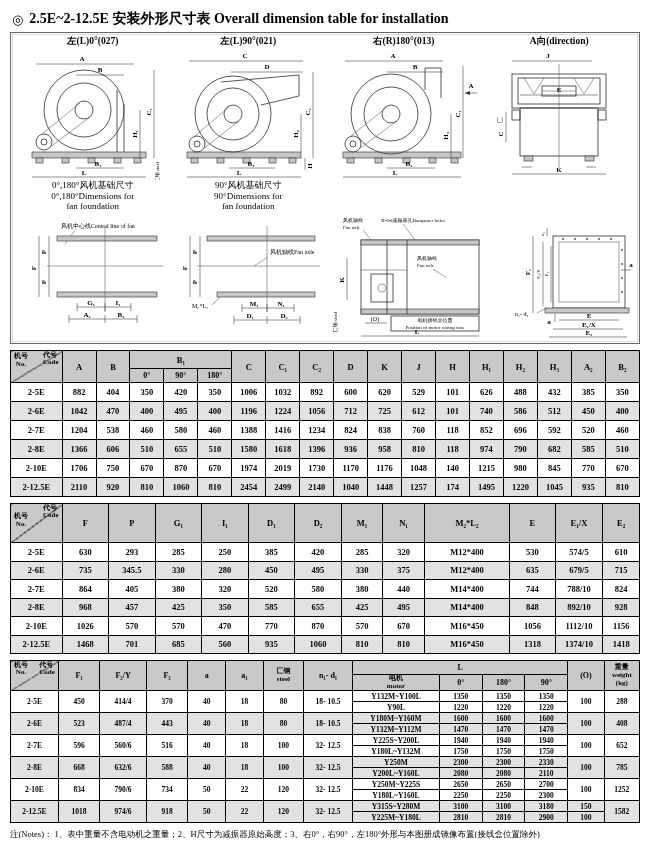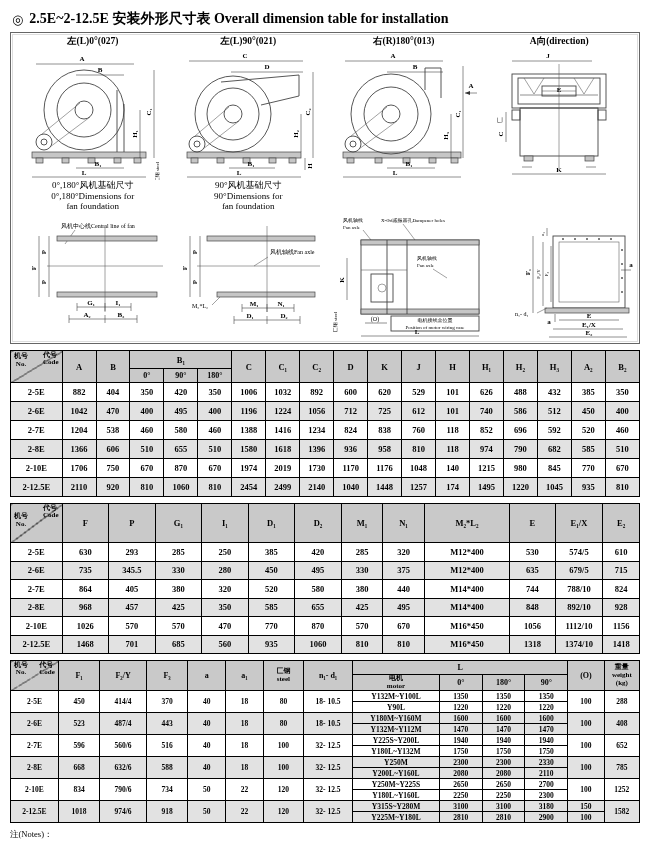--- a/index.html
+++ b/index.html
@@ -822,17 +822,18 @@
           <td>2810</td>
           <td>2900</td>
           <td>100</td>
         </tr>
       </tbody>
   </table>
 
   <div class="notes">
     <div class="notes-cn">
       <span class="notes-label">注(Notes)：</span>
+      <span>1、表中重量不含电动机之重量；2、H尺寸为减振器原始高度；3、右0°，右90°，左180°外形与本图册成镜像布置(接线盒位置除外)</span>
     </div>
 
   </div>
 
 </div>
 
 </body></html>

